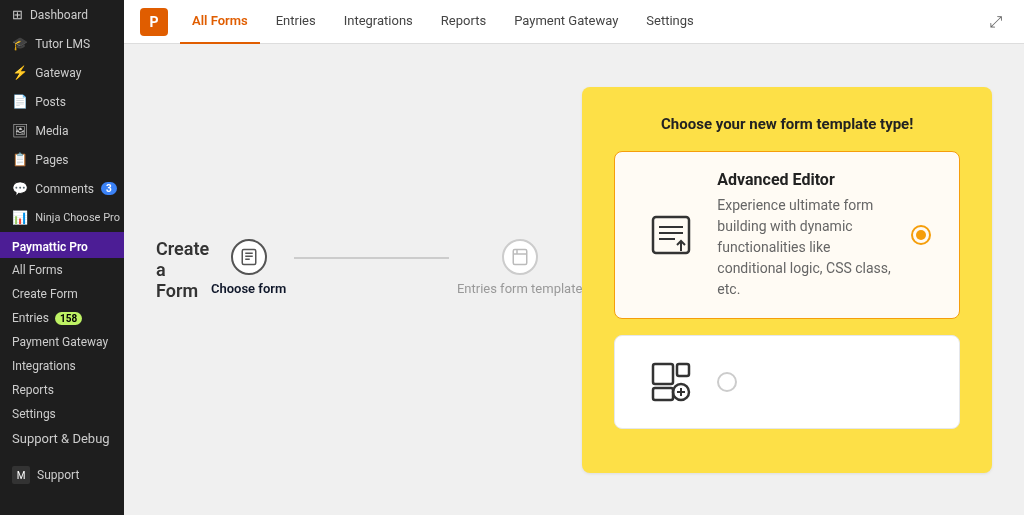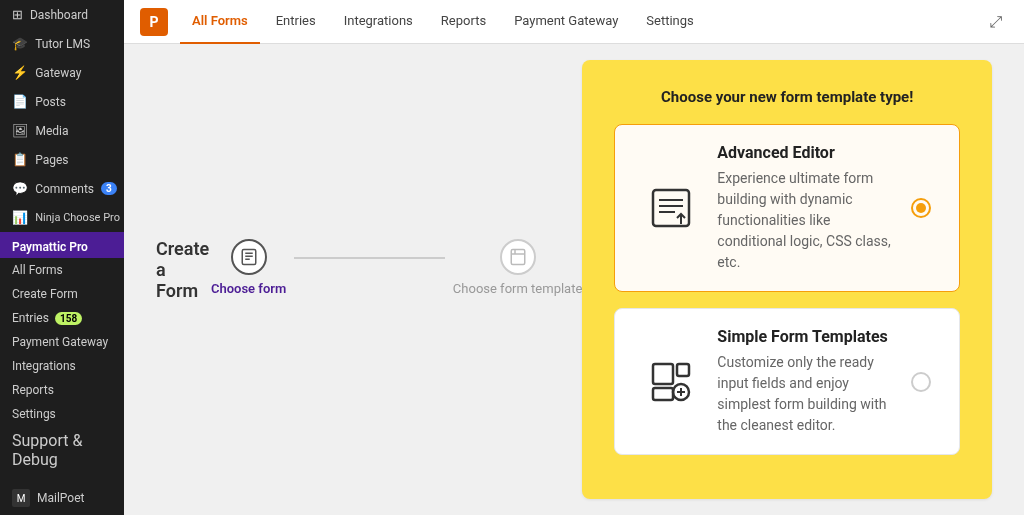--- a/index.html
+++ b/index.html
@@ -158,21 +158,21 @@
       font-size: 16px;
       color: #888;
     }
     .step-circle.active {
       background: #fff;
       border: 2px solid #555;
       color: #333;
     }
     .step-label {
       font-size: 13px;
-      color: #4c1d95;
+      color: #0f172a;
       font-weight: 600;
     }
     .step-label.inactive {
       color: #999;
       font-weight: 400;
     }
     .step-line {
       flex: 1;
       height: 2px;
       background: #ccc;
@@ -316,26 +316,26 @@
   <div class="sidebar-sub-item">
     <span>Integrations</span>
   </div>
   <div class="sidebar-sub-item">
     <span>Reports</span>
   </div>
   <div class="sidebar-sub-item">
     <span>Settings</span>
   </div>
   <div class="sidebar-sub-item">
-    <span style="font-size:16px;">Support &amp; Debug</span>
+    <span style="font-size:13px;">Support &amp; Debug</span>
   </div>
 
   <div class="sidebar-item" style="margin-top:8px;">
     <span class="icon" style="background:#333;color:#fff;width:18px;height:18px;display:flex;align-items:center;justify-content:center;border-radius:2px;font-size:10px;">M</span>
-    <span>MailPoet</span>
+    <span>Support</span>
   </div>
   <div class="sidebar-item">
     
     
   </div>
 </div>
 
 <div id="main">
 
   <div id="topnav">
@@ -380,21 +380,21 @@
       <div class="step-line"></div>
       <div class="step">
         <div class="step-circle">
 
           <svg width="18" height="18" viewBox="0 0 24 24" fill="none" stroke="#bbb" stroke-width="2">
             <rect x="3" y="2" width="18" height="20" rx="2"></rect>
             <path d="M3 8h18"></path>
             <path d="M8 2v6"></path>
           </svg>
         </div>
-        <span class="step-label inactive">Choose form template</span>
+        <span class="step-label inactive">Entries form template</span>
       </div>
     </div>
 
     <div class="form-card">
       <div class="form-card-title">Choose your new form template type!</div>
 
       <div class="template-option selected">
         <div class="template-icon-box">
           <svg width="48" height="48" viewBox="0 0 48 48" fill="none">
             <rect x="6" y="6" width="36" height="36" rx="3" fill="none" stroke="#333" stroke-width="2.5"></rect>
@@ -416,22 +416,18 @@
         <div class="template-icon-box">
           <svg width="48" height="48" viewBox="0 0 48 48" fill="none">
             <rect x="6" y="6" width="20" height="20" rx="2" fill="none" stroke="#333" stroke-width="2.5"></rect>
             <rect x="6" y="30" width="20" height="12" rx="2" fill="none" stroke="#333" stroke-width="2.5"></rect>
             <rect x="30" y="6" width="12" height="12" rx="2" fill="none" stroke="#333" stroke-width="2.5"></rect>
             <circle cx="34" cy="34" r="8" fill="none" stroke="#333" stroke-width="2.5"></circle>
             <line x1="34" y1="30" x2="34" y2="38" stroke="#333" stroke-width="2"></line>
             <line x1="30" y1="34" x2="38" y2="34" stroke="#333" stroke-width="2"></line>
           </svg>
         </div>
-        <div class="template-info">
-          <div class="template-name">Simple Form Templates</div>
-          <div class="template-desc">Customize only the ready input fields and enjoy simplest form building with the cleanest editor.</div>
-        </div>
         <div class="template-radio"></div>
       </div>
     </div>
 
   </div>
 </div>
 
 </body></html>

